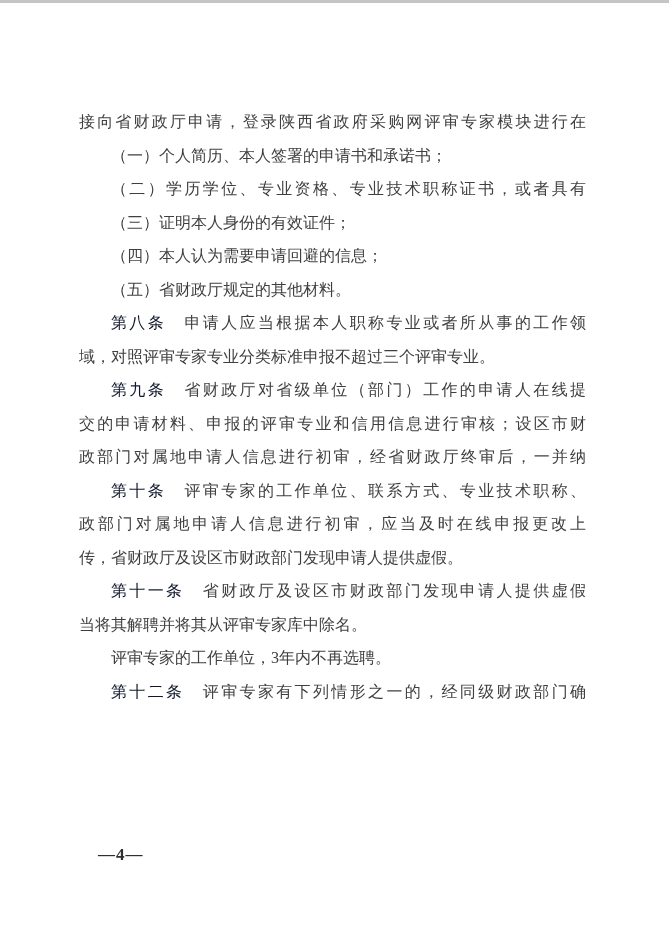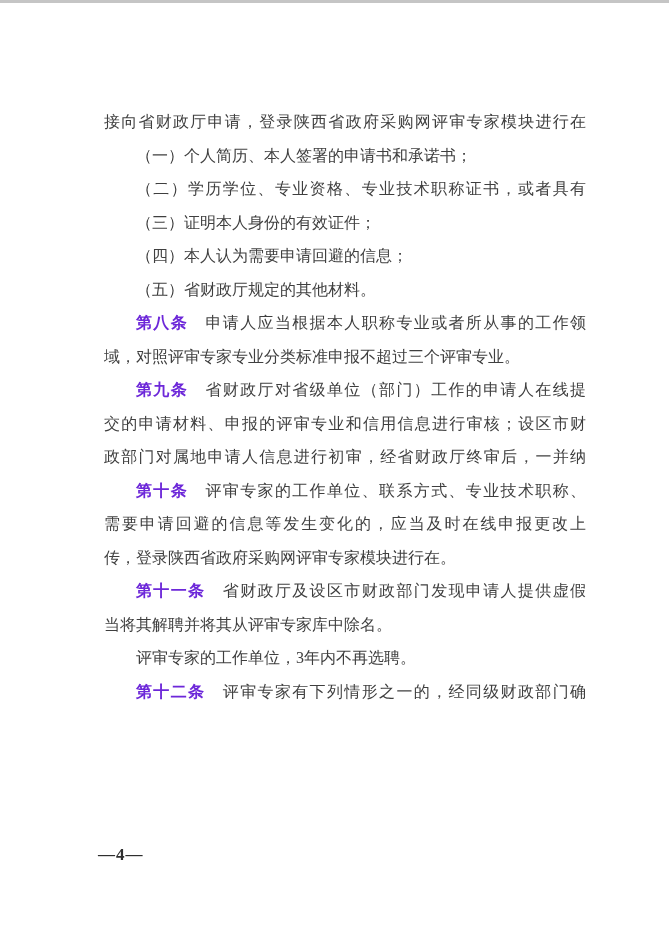--- a/index.html
+++ b/index.html
@@ -27,31 +27,30 @@
     left: 79px;
     top: 105px;
     width: 507px;
     color: #3f3f3f;
     font-size: 16px;
     line-height: 33.5px;
   }
   .line {
     text-align: justify;
     white-space: normal;
-    margin-left: 25px;
   }
   .line.fill {
     text-align-last: justify;
   }
   .line.indent {
     text-indent: 32px;
   }
   .seg.bold {
-    font-weight: 700;
-    color: #6d28d9;
+    font-weight: 400;
+    color: #0f172a;
   }
   .page-number {
     position: absolute;
     left: 98px;
     top: 845px;
     font-size: 17px;
     color: #2f2f2f;
     letter-spacing: 1px;
     font-weight: 600;
   }
@@ -67,21 +66,21 @@
       <div class="line indent fill"><span class="seg">（二）学历学位、专业资格、专业技术职称证书，或者具有</span></div>
       <div class="line indent"><span class="seg">（三）证明本人身份的有效证件；</span></div>
       <div class="line indent"><span class="seg">（四）本人认为需要申请回避的信息；</span></div>
       <div class="line indent"><span class="seg">（五）省财政厅规定的其他材料。</span></div>
       <div class="line indent fill"><span class="seg bold">第八条</span><span class="seg">　申请人应当根据本人职称专业或者所从事的工作领</span></div>
       <div class="line"><span class="seg">域，对照评审专家专业分类标准申报不超过三个评审专业。</span></div>
       <div class="line indent fill"><span class="seg bold">第九条</span><span class="seg">　省财政厅对省级单位（部门）工作的申请人在线提</span></div>
       <div class="line fill"><span class="seg">交的申请材料、申报的评审专业和信用信息进行审核；设区市财</span></div>
       <div class="line fill"><span class="seg">政部门对属地申请人信息进行初审，经省财政厅终审后，一并纳</span></div>
       <div class="line indent fill"><span class="seg bold">第十条</span><span class="seg">　评审专家的工作单位、联系方式、专业技术职称、</span></div>
-      <div class="line fill"><span class="seg">需要申请回避的信息等发生变化的，应当及时在线申报更改上</span></div>
-      <div class="line"><span class="seg">传，登录陕西省政府采购网评审专家模块进行在。</span></div>
+      <div class="line fill"><span class="seg">政部门对属地申请人信息进行初审，应当及时在线申报更改上</span></div>
+      <div class="line"><span class="seg">传，省财政厅及设区市财政部门发现申请人提供虚假。</span></div>
       <div class="line indent fill"><span class="seg bold">第十一条</span><span class="seg">　省财政厅及设区市财政部门发现申请人提供虚假</span></div>
       <div class="line"><span class="seg">当将其解聘并将其从评审专家库中除名。</span></div>
       <div class="line indent"><span class="seg">评审专家的工作单位，3年内不再选聘。</span></div>
       <div class="line indent fill"><span class="seg bold">第十二条</span><span class="seg">　评审专家有下列情形之一的，经同级财政部门确</span></div>
     </div>
   <div class="page-number">—4—</div>
 </div>
 
 </body></html>

